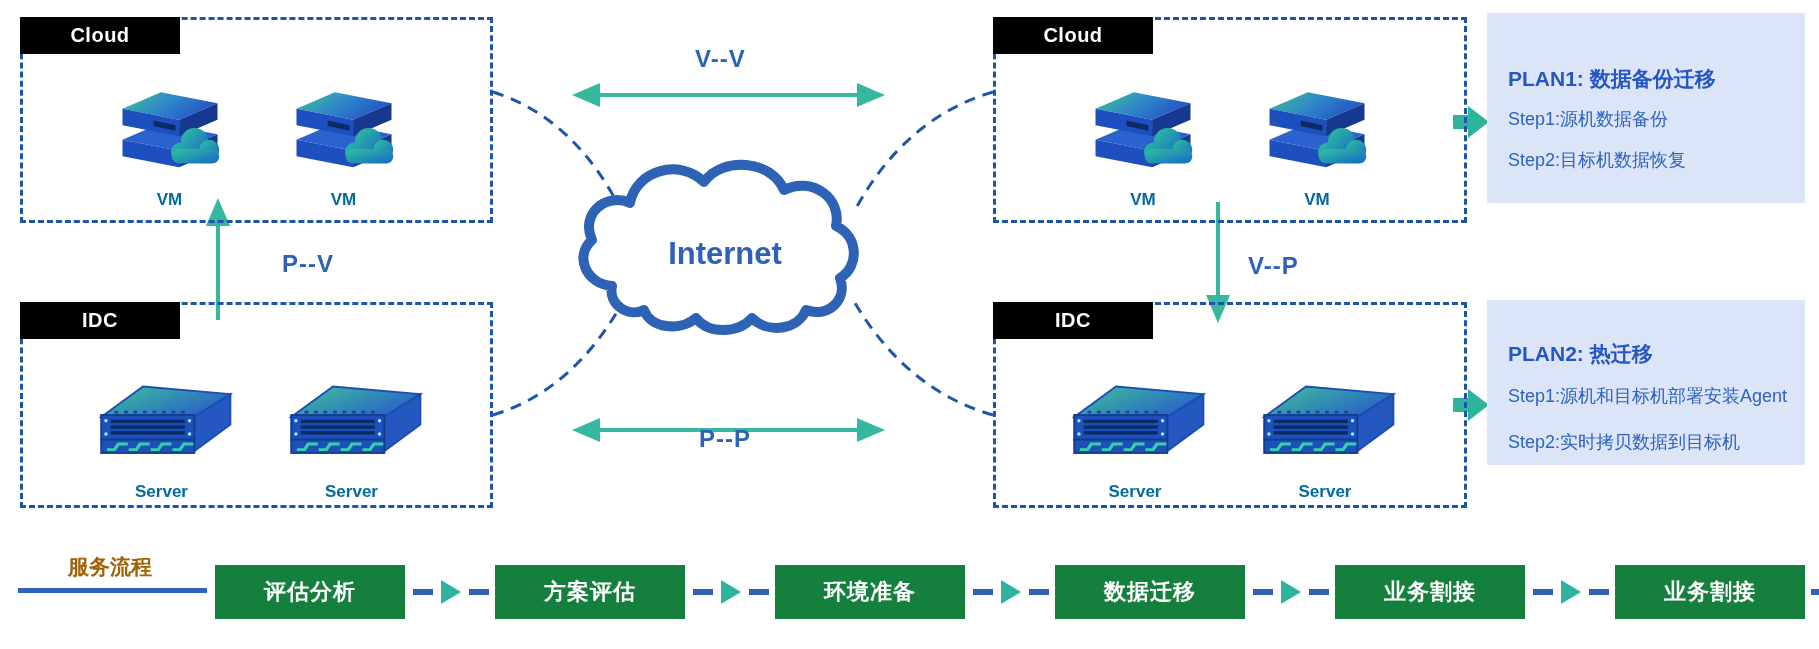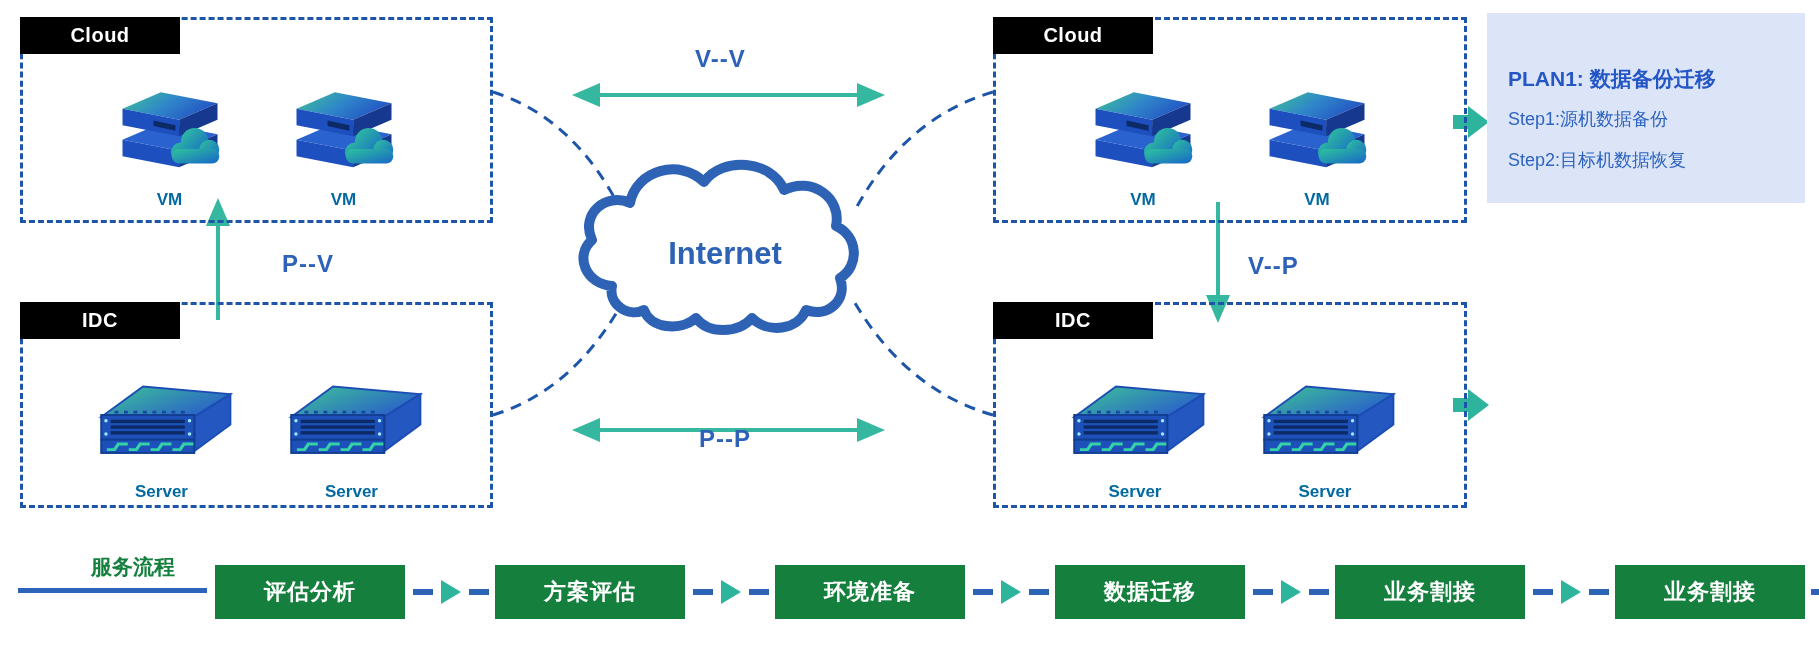--- a/index.html
+++ b/index.html
@@ -21,21 +21,21 @@
 
   
   .alabel{position:absolute;color:#2d62b8;font-size:24px;font-weight:600;letter-spacing:1px;}
 
   
   .panel{position:absolute;left:1487px;width:318px;background:#dbe5f7;}
   .panel-title{position:absolute;left:21px;font-size:21px;font-weight:bold;color:#2457c5;white-space:nowrap;}
   .panel-step{position:absolute;left:21px;font-size:18px;font-weight:500;color:#2e63c0;white-space:nowrap;}
 
   
-  .flow-label{position:absolute;left:68px;top:553px;font-size:21px;font-weight:bold;color:#15803d;margin-left:23px;}
+  .flow-label{position:absolute;left:68px;top:553px;font-size:21px;font-weight:bold;color:#a16207;}
   .flow-line{position:absolute;left:18px;top:588px;width:189px;height:5px;background:#2d63b8;}
   .flow-step{position:absolute;top:565px;width:190px;height:54px;background:#15803d;color:#ffffff;
              font-size:22px;font-weight:bold;display:flex;align-items:center;justify-content:center;letter-spacing:1px;}
   .fdash{position:absolute;top:589px;width:20px;height:6px;background:#2d62b5;}
   .ftri{position:absolute;top:580px;width:20px;height:24px;background:#2eb39c;
         clip-path:polygon(0 0,100% 50%,0 100%);}
 </style>
 </head>
 <body>
 
@@ -212,20 +212,25 @@
   <div class="alabel" style="left:695px;top:45px;">V--V</div>
   <div class="alabel" style="left:699px;top:425px;">P--P</div>
   <div class="alabel" style="left:250px;top:250px;margin-left:32px;">P--V</div>
   <div class="alabel" style="left:1248px;top:252px;">V--P</div>
 
   <div class="panel" style="top:13px;height:190px;">
     <div class="panel-title" style="top:52px;">PLAN1: 数据备份迁移</div>
     <div class="panel-step" style="top:94px;">Step1:源机数据备份</div>
     <div class="panel-step" style="top:135px;">Step2:目标机数据恢复</div>
   </div>
+  <div class="panel" style="top:300px;height:165px;">
+    <div class="panel-title" style="top:40px;">PLAN2: 热迁移</div>
+    <div class="panel-step" style="top:84px;">Step1:源机和目标机部署安装Agent</div>
+    <div class="panel-step" style="top:130px;">Step2:实时拷贝数据到目标机</div>
+  </div>
 
   <div>
     <div class="flow-label">服务流程</div>
     <div class="flow-line"></div>
 
     <div class="flow-step" style="left:215px;">评估分析</div>
     <div class="fdash" style="left:413px;"></div>
     <div class="ftri" style="left:441px;"></div>
     <div class="fdash" style="left:469px;"></div>
 

